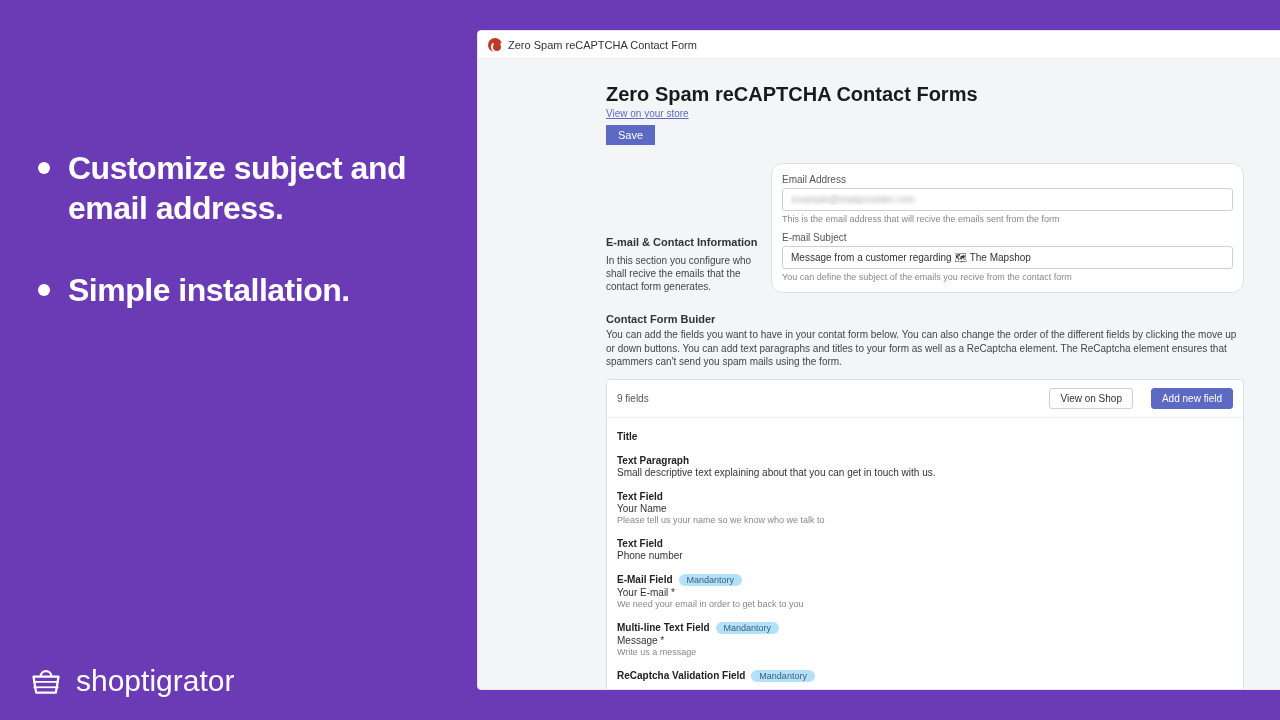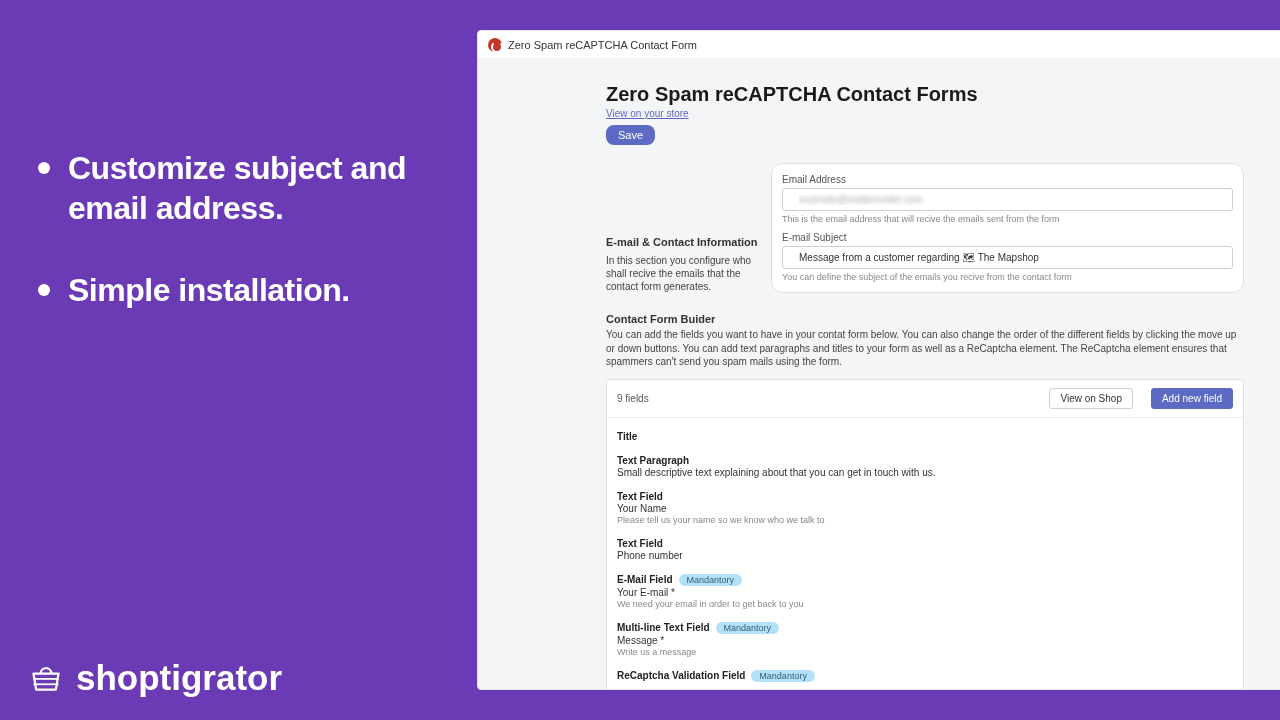--- a/index.html
+++ b/index.html
@@ -4,41 +4,41 @@
 <style>
   * { box-sizing: border-box; margin: 0; padding: 0; }
   html, body { width: 1280px; height: 720px; overflow: hidden; font-family: -apple-system, BlinkMacSystemFont, "Segoe UI", Helvetica, Arial, sans-serif; }
   .stage { position: relative; width: 1280px; height: 720px; background: #6A3BB5; }
   .bullets { position: absolute; left: 38px; top: 148px; width: 410px; color: #fff; }
   .bullets ul { list-style: none; }
   .bullets li { position: relative; padding-left: 30px; font-size: 32px; font-weight: 700; line-height: 1.25; letter-spacing: -0.5px; margin-bottom: 42px; }
   .bullets li:before { content: ""; position: absolute; left: 0; top: 14px; width: 12px; height: 12px; border-radius: 50%; background: #fff; }
   .brand { position: absolute; left: 28px; bottom: 22px; display: flex; align-items: center; gap: 12px; color: #fff; }
   .brand svg { width: 36px; height: 34px; }
-  .brand span { font-size: 35px; font-weight: 700; letter-spacing: 0px; }
+  .brand span { font-size: 30px; font-weight: 400; letter-spacing: 0px; }
 
   .panel { position: absolute; left: 477px; top: 30px; width: 896px; height: 660px; background: #f4f5f7; border-radius: 4px; overflow: hidden; border: 1px solid #e6e6e6; }
   .panel-header { height: 28px; background: #fff; display: flex; align-items: center; justify-content: space-between; padding: 0 10px; font-size: 11px; border-bottom: 1px solid #eee; }
   .panel-header .left { display: flex; align-items: center; gap: 6px; color: #333; }
   .panel-header .logo { width: 14px; height: 14px; border-radius: 50%; background: #c0392b; display: inline-block; position: relative; }
   .panel-header .logo:after { content:""; position:absolute; left:3px; top:3px; width:8px; height:8px; border:2px solid #fff; border-top-color:transparent; border-radius:50%; }
   .panel-header .right { color: #888; }
 
   .panel-body { padding: 14px 128px 14px 128px; font-size: 11px; color: #333; }
   .page-title { font-size: 20px; font-weight: 700; color: #1a1a1a; margin-top: 10px; }
   .view-link { color: #5c6ac4; text-decoration: underline; font-size: 10px; display: inline-block; margin-top: 2px; }
-  .save-btn { display: inline-block; background: #5c6ac4; color: #fff; border: none; border-radius: 8px; padding: 4px 12px; font-size: 11px; margin-top: 6px; cursor: pointer; }
+  .save-btn { display: inline-block; background: #5c6ac4; color: #fff; border: none; border-radius: 0; padding: 4px 12px; font-size: 11px; margin-top: 6px; cursor: pointer; }
 
   .section-row { display: flex; gap: 0; margin-top: 18px; align-items: flex-end; }
   .section-left { width: 165px; }
   .section-left h3 { font-size: 11px; font-weight: 700; margin-bottom: 6px; }
   .section-left p { font-size: 10px; color: #444; line-height: 1.3; }
   .section-right { flex: 1; background: #fff; border: 1px solid #e0e0e0; border-radius: 12px; padding: 10px; }
   .field-label { font-size: 10px; color: #555; margin-bottom: 3px; }
-  .field-input { width: 100%; border: 1px solid #d0d0d0; border-radius: 3px; padding: 5px 16px; font-size: 10px; color: #333; background: #fff; }
+  .field-input { width: 100%; border: 1px solid #d0d0d0; border-radius: 3px; padding: 5px 8px; font-size: 10px; color: #333; background: #fff; }
   .field-input.blur { color: transparent; text-shadow: 0 0 4px rgba(0,0,0,0.35); }
   .field-help { font-size: 9px; color: #888; margin-top: 3px; margin-bottom: 8px; }
 
   .builder-section { margin-top: 20px; }
   .builder-section h3 { font-size: 11px; font-weight: 700; margin-bottom: 3px; }
   .builder-desc { font-size: 10px; color: #444; line-height: 1.35; }
 
   .builder-card { background: #fff; border: 1px solid #e0e0e0; border-radius: 3px; margin-top: 10px; }
   .builder-head { display: flex; align-items: center; justify-content: space-between; padding: 8px 10px; border-bottom: 1px solid #eee; }
   .builder-head .count { font-size: 10px; color: #555; }

